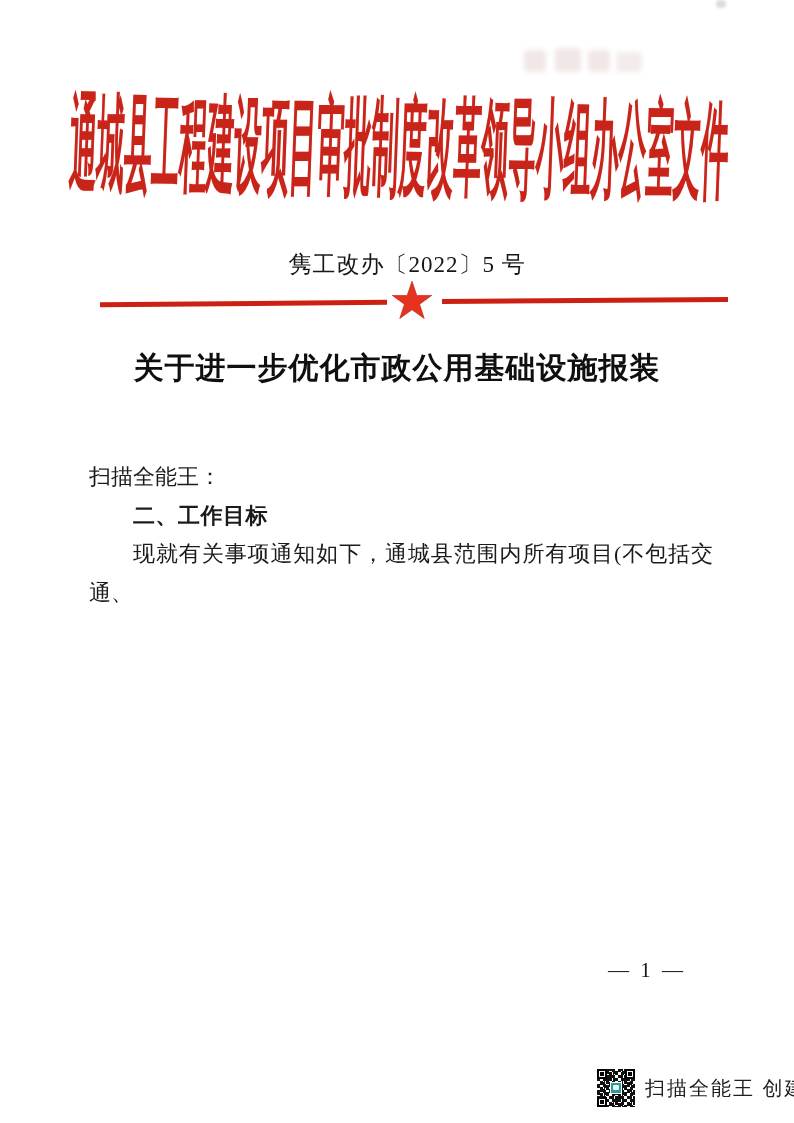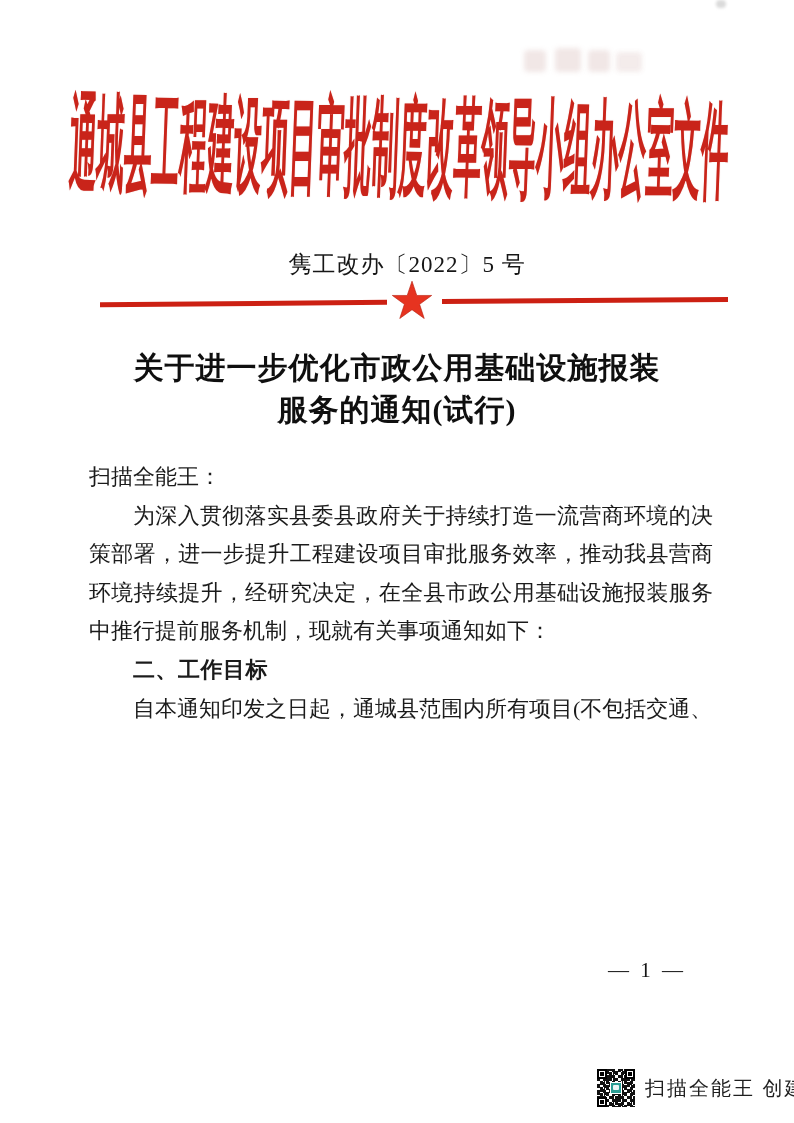--- a/index.html
+++ b/index.html
@@ -179,28 +179,26 @@
   <div class="divider">
     <span class="seg seg-left"></span>
     <svg class="star" viewBox="0 0 51 48" xmlns="http://www.w3.org/2000/svg" aria-hidden="true">
       <path d="M25.5 0 L31.6 18.2 L50.6 18.2 L35.2 29.5 L41.1 47.6 L25.5 36.4 L9.9 47.6 L15.8 29.5 L0.4 18.2 L19.4 18.2 Z" fill="#e63320" stroke="#b8200f" stroke-width="0.8"></path>
     </svg>
     <span class="seg seg-right"></span>
   </div>
 
   <h1 class="doc-title">
     <span style="display:block">关于进一步优化市政公用基础设施报装</span>
-    <span style="display:block">服务的通知(试行)</span>
   </h1>
 
   <div class="body-text">
     <p class="salutation">扫描全能王：</p>
-    <p>为深入贯彻落实县委县政府关于持续打造一流营商环境的决策部署，进一步提升工程建设项目审批服务效率，推动我县营商环境持续提升，经研究决定，在全县市政公用基础设施报装服务中推行提前服务机制，现就有关事项通知如下：</p>
     <p class="section-heading">二、工作目标</p>
-    <p>自本通知印发之日起，通城县范围内所有项目(不包括交通、</p>
+    <p>现就有关事项通知如下，通城县范围内所有项目(不包括交通、</p>
   </div>
 
   <div class="page-number">— 1 —</div>
 
   <div class="watermark">
     <div class="qr">
       <span class="qf qf-tl">
           <i></i>
         </span>
       <span class="qf qf-tr">

